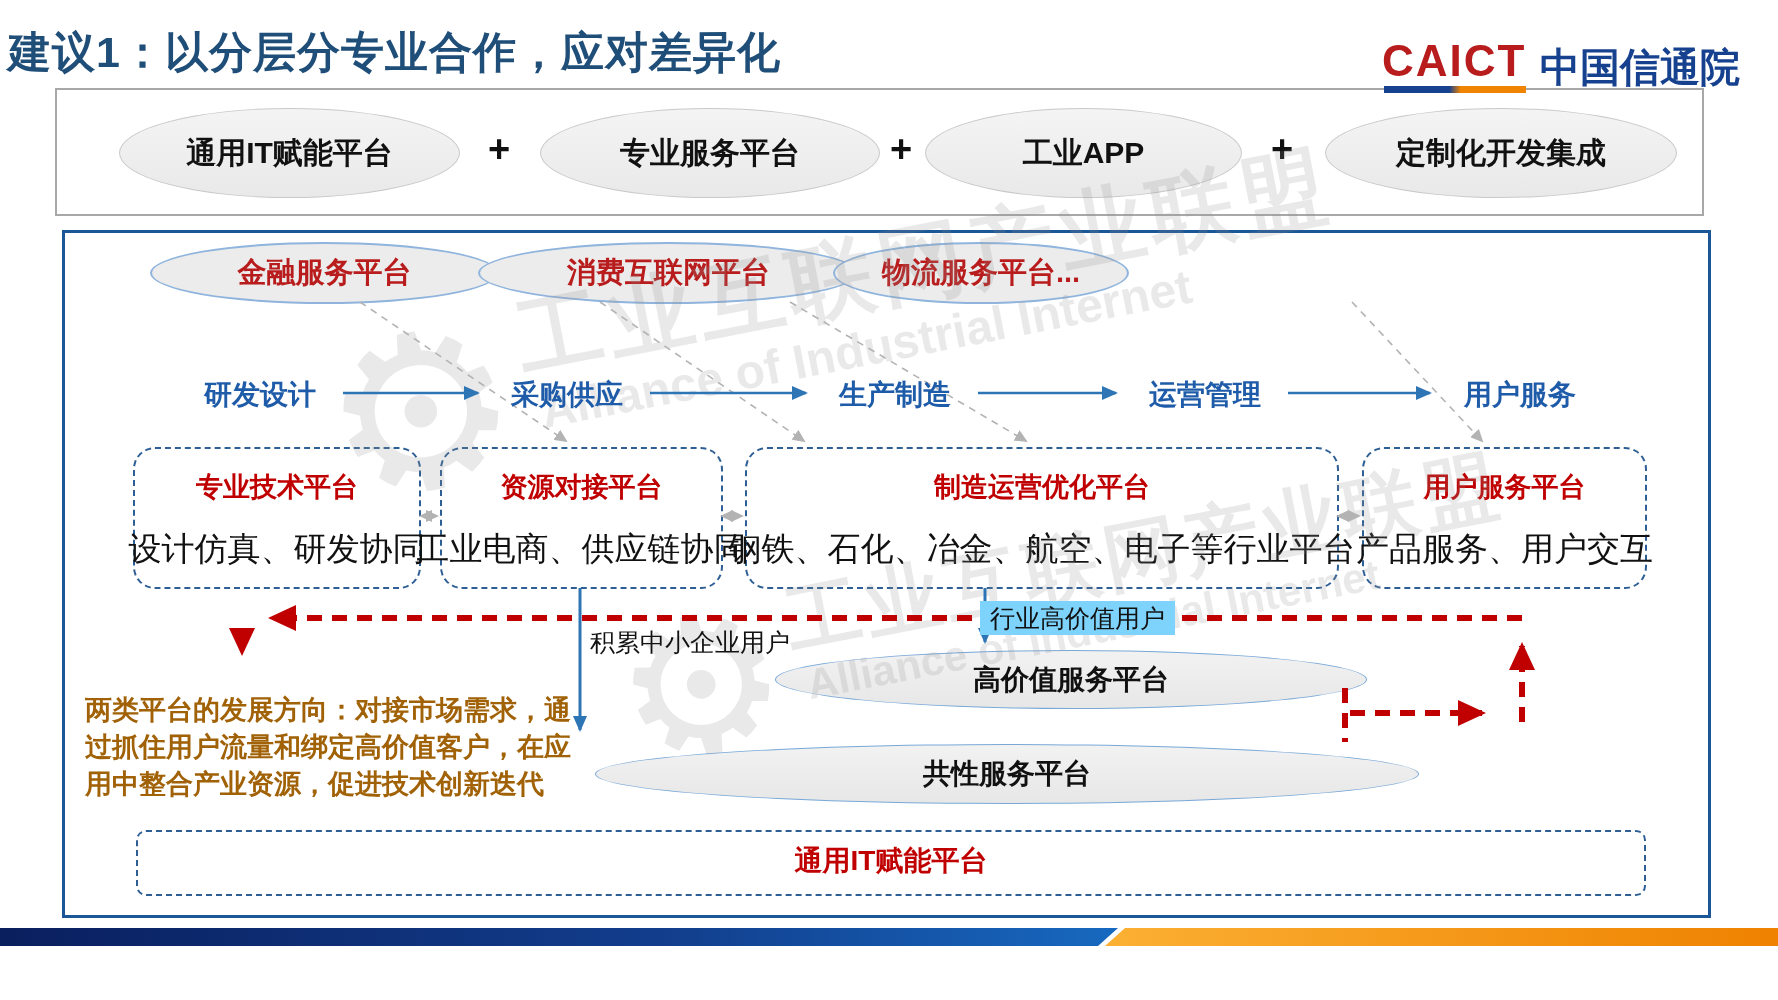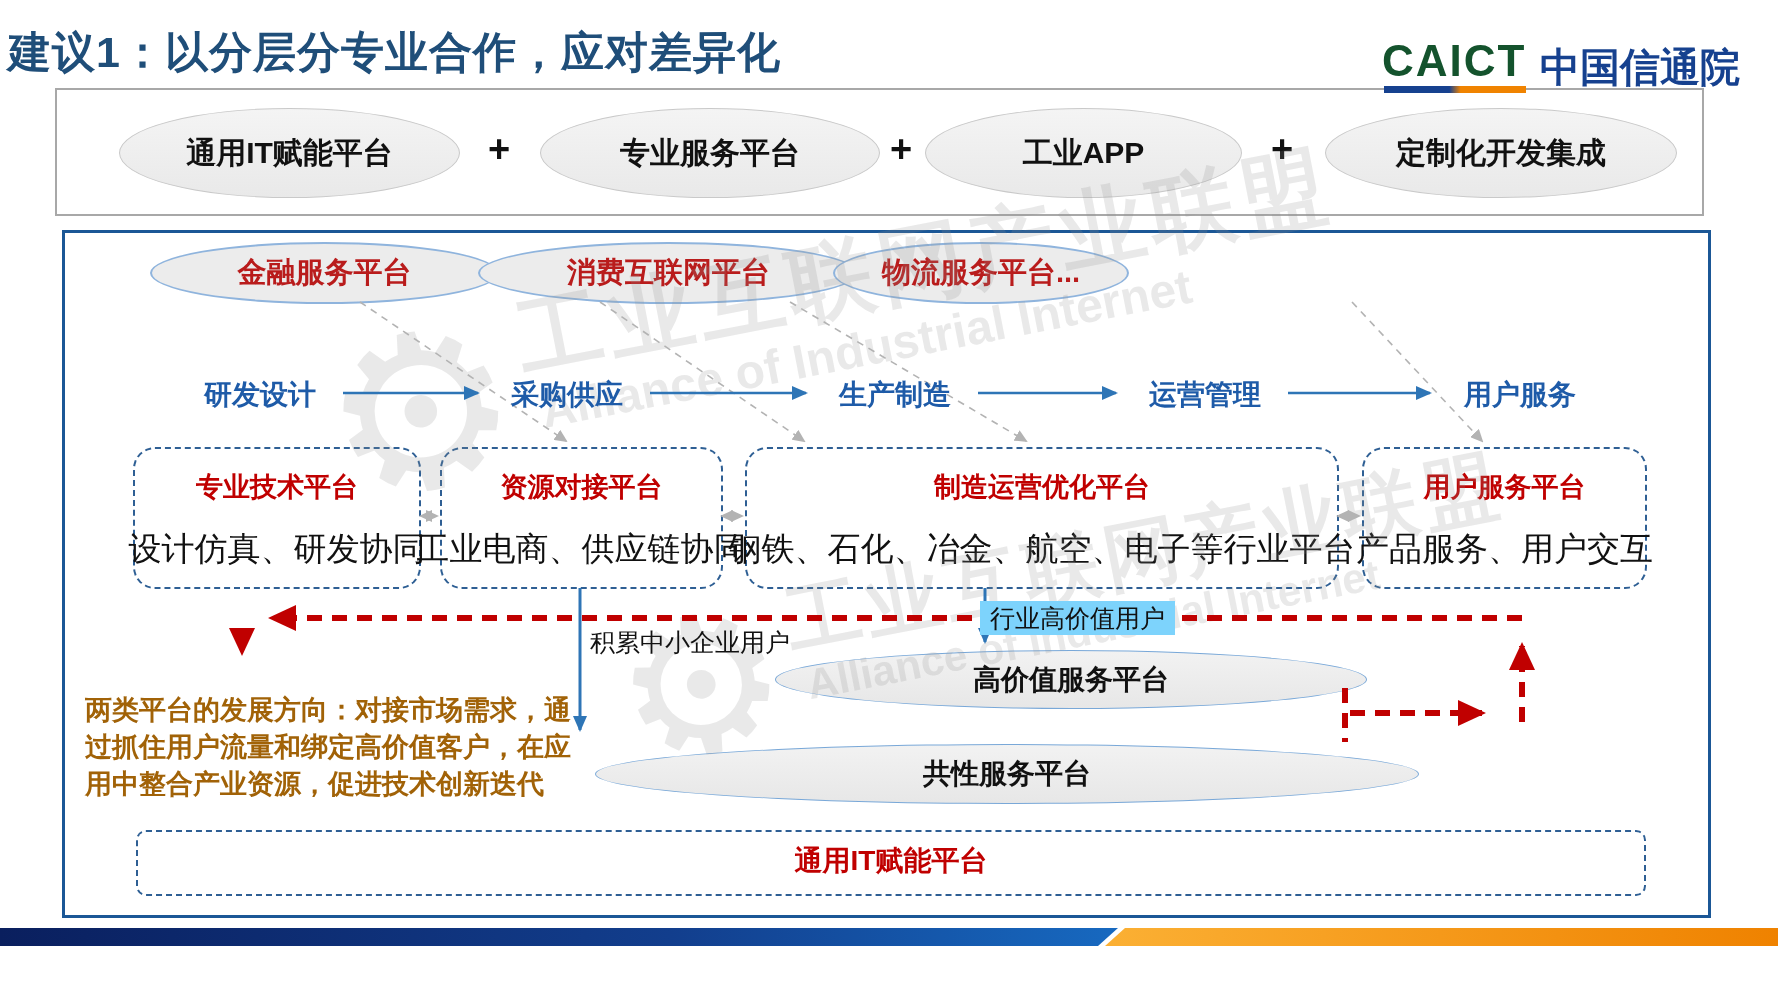--- a/index.html
+++ b/index.html
@@ -1,21 +1,21 @@
 <!DOCTYPE html>
 <html><head>
 <meta charset="utf-8">
 <style>
   html,body{margin:0;padding:0;background:#fff;}
   #stage{position:relative;width:1778px;height:980px;background:#ffffff;overflow:hidden;
          font-family:"Liberation Sans","DejaVu Sans",sans-serif;}
   .abs{position:absolute;}
   
   .slide-title{left:8px;top:24px;font-size:43px;font-weight:bold;color:#1f4e79;letter-spacing:1px;z-index:5;}
-  .logo-abbr{left:1382px;top:36px;font-size:44px;font-weight:900;color:#14532d;letter-spacing:2px;z-index:5;}
+  .logo-abbr{left:1382px;top:36px;font-size:44px;font-weight:900;color:#b91c1c;letter-spacing:2px;z-index:5;}
   .logo-underline{left:1384px;top:86px;width:142px;height:7px;z-index:5;
       background:linear-gradient(90deg,#16418f 0 46%,#f08300 54% 100%);}
   .logo-name{left:1540px;top:40px;font-size:40px;font-weight:bold;color:#16418f;z-index:5;}
   
   .formula-box{left:55px;top:88px;width:1645px;height:124px;border:2px solid #a8a8a8;background:#fff;z-index:2;}
   .f-ell{top:108px;height:88px;border-radius:50%;background:linear-gradient(180deg,#f4f4f4,#e9e9e9);
          border:1px solid #c9c9c9;display:flex;align-items:center;justify-content:center;
          font-size:30px;font-weight:bold;color:#111;z-index:3;}
   .plus{top:128px;width:40px;text-align:center;font-size:38px;font-weight:bold;color:#111;z-index:3;}
   

